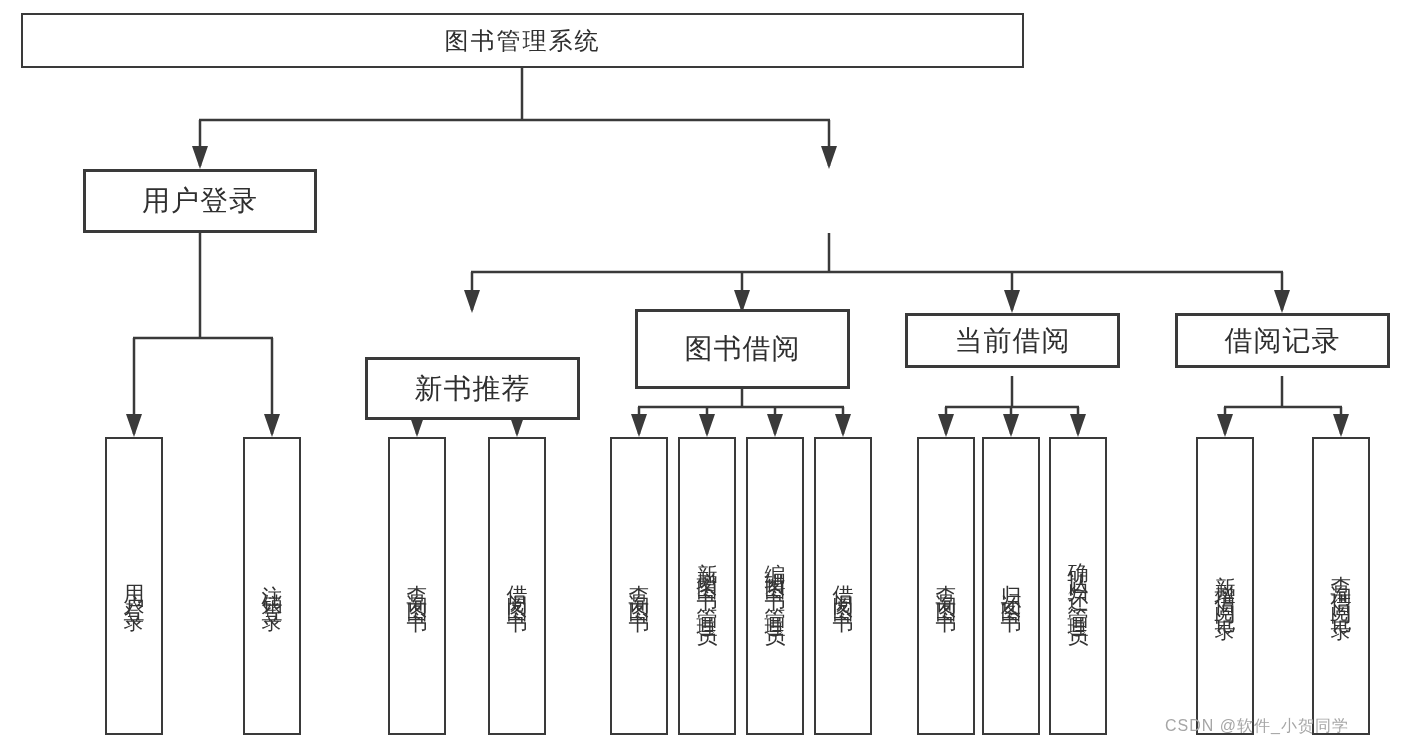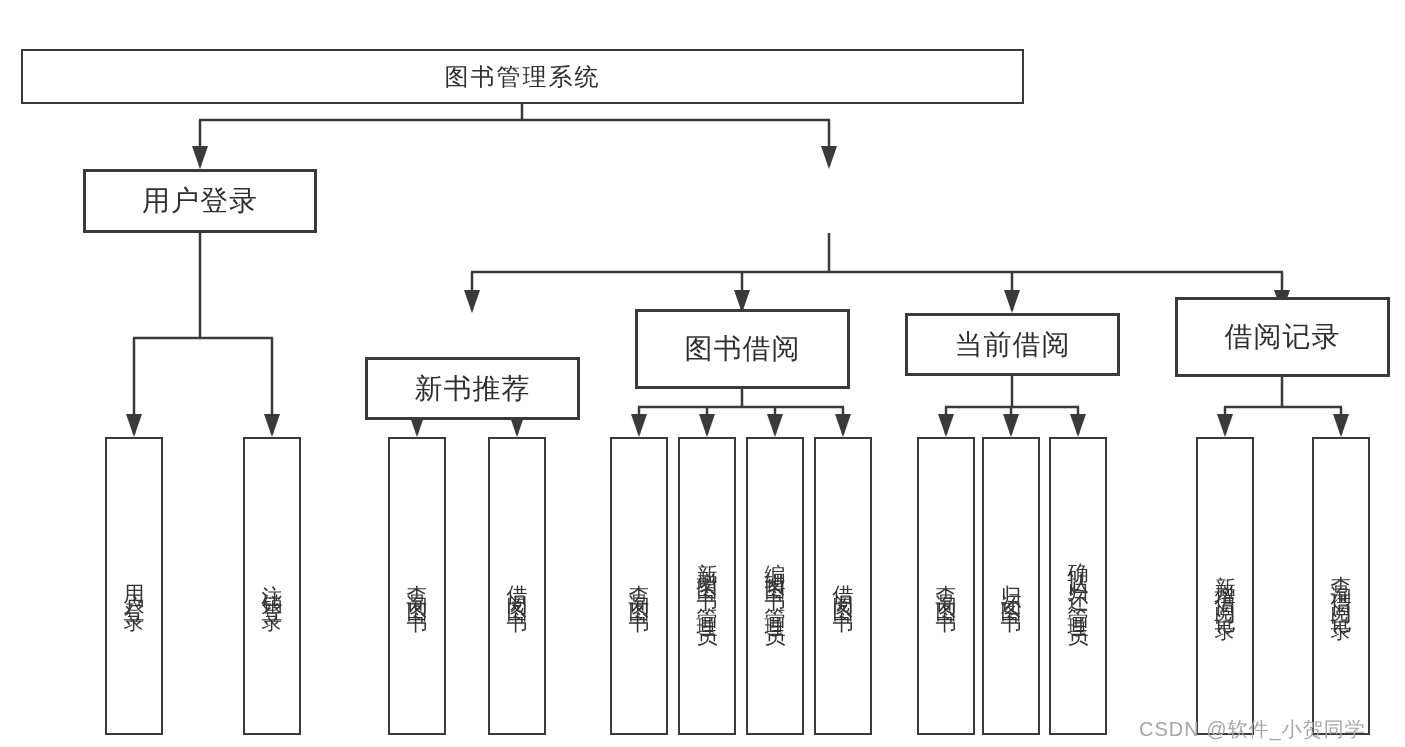--- a/index.html
+++ b/index.html
@@ -43,23 +43,23 @@
     writing-mode: vertical-rl;
     text-orientation: mixed;
     font-size: 21px;
     letter-spacing: 9px;
     border-width: 2px;
     white-space: normal;
     color: #333333;
   }
   .watermark {
     position: absolute;
-    left: 1139px;
+    left: 1165px;
     top: 716px;
-    font-size: 20px;
+    font-size: 16px;
     color: #a6a6a6;
     letter-spacing: 1px;
     z-index: 5;
   }
 </style>
 </head>
 <body>
 
 <div class="stage">
 
@@ -111,28 +111,28 @@
       <line x1="1011" y1="407" x2="1011" y2="434" stroke="#3a3a3a" stroke-width="2.5"></line>
       <polygon points="1003,414 1019,414 1011,437" fill="#3a3a3a"></polygon>
       <line x1="1078" y1="407" x2="1078" y2="434" stroke="#3a3a3a" stroke-width="2.5"></line>
       <polygon points="1070,414 1086,414 1078,437" fill="#3a3a3a"></polygon>
       <line x1="1225" y1="407" x2="1225" y2="434" stroke="#3a3a3a" stroke-width="2.5"></line>
       <polygon points="1217,414 1233,414 1225,437" fill="#3a3a3a"></polygon>
       <line x1="1341" y1="407" x2="1341" y2="434" stroke="#3a3a3a" stroke-width="2.5"></line>
       <polygon points="1333,414 1349,414 1341,437" fill="#3a3a3a"></polygon>
     </svg>
 
-  <div class="box box-root" style="left:21px; top:13px; width:1003px; height:55px;margin-top:36px;">图书管理系统</div>
+  <div class="box box-root" style="left:21px; top:13px; width:1003px; height:55px;">图书管理系统</div>
 
   <div class="box box-h" style="left:83px; top:169px; width:234px; height:64px;">用户登录</div>
 
   <div class="box box-h" style="left:365px; top:313px; width:215px; height:63px;margin-top:44px;">新书推荐</div>
   <div class="box box-h" style="left:635px; top:309px; width:215px; height:80px;">图书借阅</div>
-  <div class="box box-h" style="left:905px; top:313px; width:215px; height:63px;">当前借阅</div>
-  <div class="box box-h" style="left:1175px; top:297px; width:215px; height:80px;">借阅记录</div>
+  <div class="box box-h" style="left:905px; top:313px; width:215px; height:55px;">当前借阅</div>
+  <div class="box box-h" style="left:1175px; top:313px; width:215px; height:55px;">借阅记录</div>
 
   <div class="box box-v" style="left:105px; top:437px; width:58px; height:298px;">用户登录</div>
   <div class="box box-v" style="left:243px; top:437px; width:58px; height:298px;">注销登录</div>
 
   <div class="box box-v" style="left:388px; top:437px; width:58px; height:298px;">查询图书</div>
   <div class="box box-v" style="left:488px; top:437px; width:58px; height:298px;">借阅图书</div>
 
   <div class="box box-v" style="left:610px; top:437px; width:58px; height:298px;">查询图书</div>
   <div class="box box-v" style="left:678px; top:437px; width:58px; height:298px;">新增图书（管理员）</div>
   <div class="box box-v" style="left:746px; top:437px; width:58px; height:298px;">编辑图书（管理员）</div>

